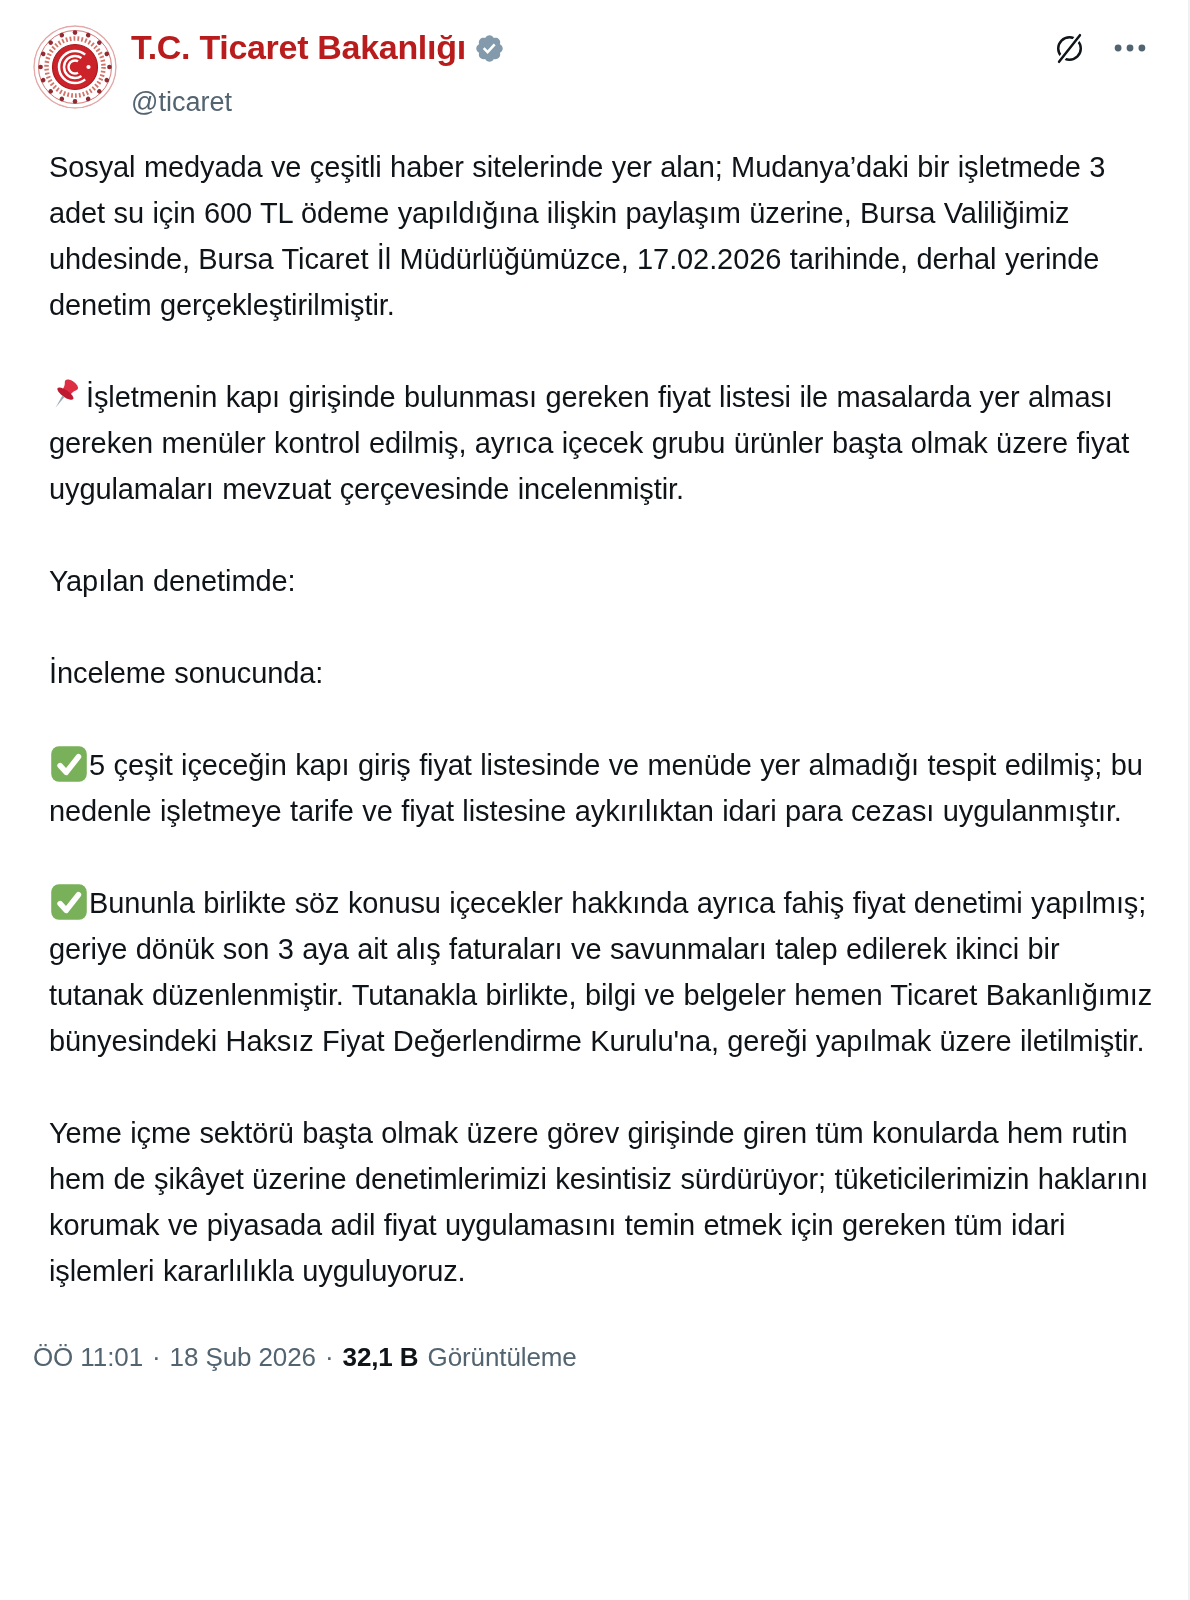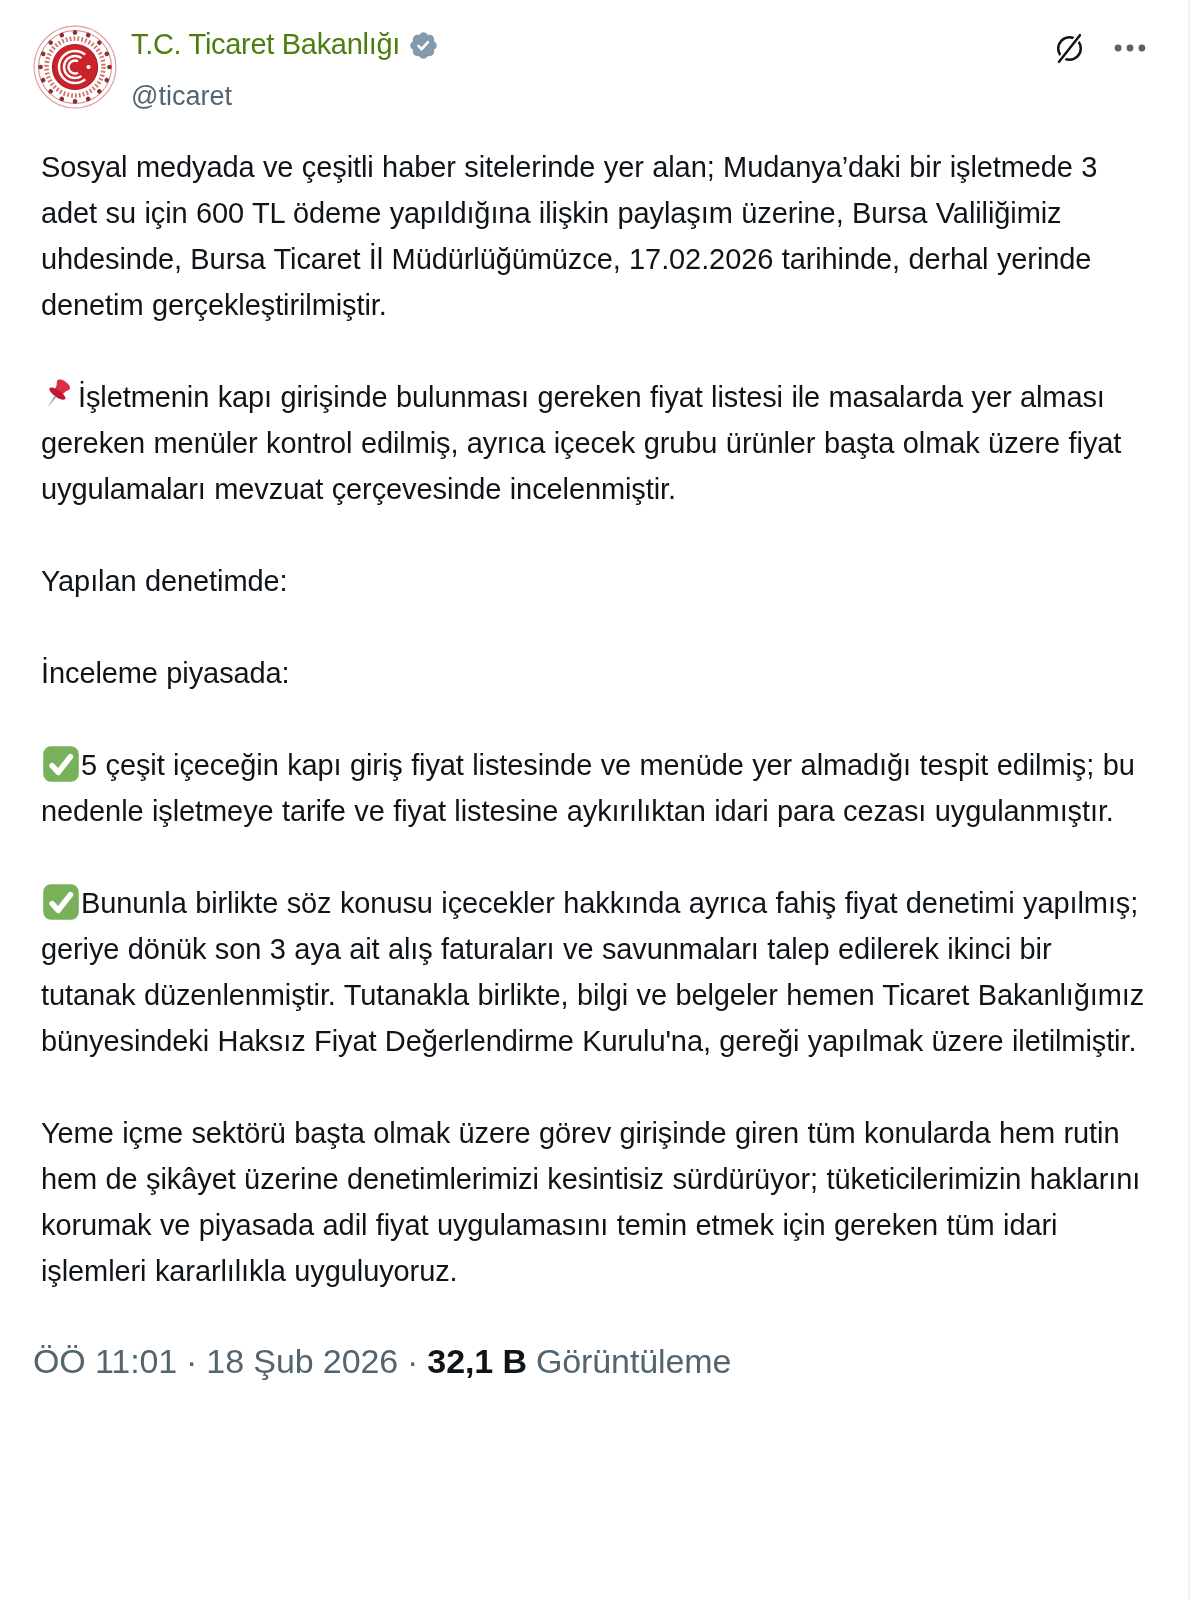--- a/index.html
+++ b/index.html
@@ -20,22 +20,22 @@
   
   .tweet-header { display: flex; align-items: flex-start; position: relative; height: 86px; }
   .avatar {
     width: 84px; height: 84px; border-radius: 50%;
     flex: none; overflow: hidden; cursor: pointer;
   }
   .avatar svg { display: block; }
   .names { margin-left: 14px; padding-top: 3px; min-width: 0; }
   .name-row { display: flex; align-items: center; gap: 8px; }
   .display-name {
-    font-size: 29px; font-weight: 400; letter-spacing: -0.3px;
-    color: #4d7c0f; white-space: nowrap; cursor: pointer;
+    font-size: 34px; font-weight: 700; letter-spacing: -0.3px;
+    color: #b91c1c; white-space: nowrap; cursor: pointer;
   }
   .badge { display: inline-flex; margin-top: 2px; }
   .badge svg { display: block; }
   .handle { font-size: 27px; color: #536471; margin-top: 20px; cursor: pointer; }
   .header-actions {
     position: absolute; right: 4px; top: 4px;
     display: flex; align-items: center; gap: 23px;
   }
   .icon-btn {
     background: none; border: none; padding: 2px; margin: 0;
@@ -43,27 +43,27 @@
   }
   .icon-btn svg { display: block; }
   
   .tweet-body {
     margin-top: 33px;
     font-size: 29px; line-height: 46px;
     color: #0f1419;
     letter-spacing: -0.1px;
     word-spacing: 0.5px;
   }
-  .tweet-body p { margin: 0 0 46px 8px; }
+  .tweet-body p { margin: 0 0 46px 16px; }
   .emoji { display: inline-block; vertical-align: -9px; }
   .emoji svg { display: block; }
   .emoji-pin { margin-left: -3px; }
   
   .tweet-footer {
-    font-size: 34px; color: #536471;
+    font-size: 26px; color: #536471;
     padding: 2px 0 32px 0;
     letter-spacing: -0.1px;
   }
   .tweet-footer .sep { margin: 0 9px; }
   .views-count { font-weight: 700; color: #0f1419; margin-right: 9px; }
 </style>
 </head>
 <body>
 
 <article class="tweet">
@@ -141,21 +141,21 @@
     <svg viewBox="0 0 36 36" width="40" height="40" aria-hidden="true">
       <g transform="rotate(35 18 15)">
         <ellipse cx="18" cy="6.5" rx="6.8" ry="3.6" fill="#dd2e44"></ellipse>
         <path d="M11.6 7.5 Q14.6 12 13.4 15.5 L22.6 15.5 Q21.4 12 24.4 7.5 Q18 10 11.6 7.5 Z" fill="#dd2e44"></path>
         <ellipse cx="18" cy="16" rx="8.6" ry="3.1" fill="#be1931"></ellipse>
         <path d="M16.9 19 L18 31.5 L19.1 19 Z" fill="#99aab5"></path>
       </g>
     </svg>
   </span>İşletmenin kapı girişinde bulunması gereken fiyat listesi ile masalarda yer alması gereken menüler kontrol edilmiş, ayrıca içecek grubu ürünler başta olmak üzere fiyat uygulamaları mevzuat çerçevesinde incelenmiştir.</p>
       <p>Yapılan denetimde:</p>
-      <p>İnceleme piyasada:</p>
+      <p>İnceleme sonucunda:</p>
       <p><span class="emoji emoji-check">
     <svg viewBox="0 0 36 36" width="40" height="40" aria-hidden="true">
       <rect x="2" y="2" width="32" height="32" rx="7" fill="#78b159"></rect>
       <path d="M10 19.5 L15.5 25.5 L26.5 11.5" fill="none" stroke="#ffffff" stroke-width="5" stroke-linecap="round" stroke-linejoin="round"></path>
     </svg>
   </span>5 çeşit içeceğin kapı giriş fiyat listesinde ve menüde yer almadığı tespit edilmiş; bu nedenle işletmeye tarife ve fiyat listesine aykırılıktan idari para cezası uygulanmıştır.</p>
       <p><span class="emoji emoji-check">
     <svg viewBox="0 0 36 36" width="40" height="40" aria-hidden="true">
       <rect x="2" y="2" width="32" height="32" rx="7" fill="#78b159"></rect>
       <path d="M10 19.5 L15.5 25.5 L26.5 11.5" fill="none" stroke="#ffffff" stroke-width="5" stroke-linecap="round" stroke-linejoin="round"></path>

